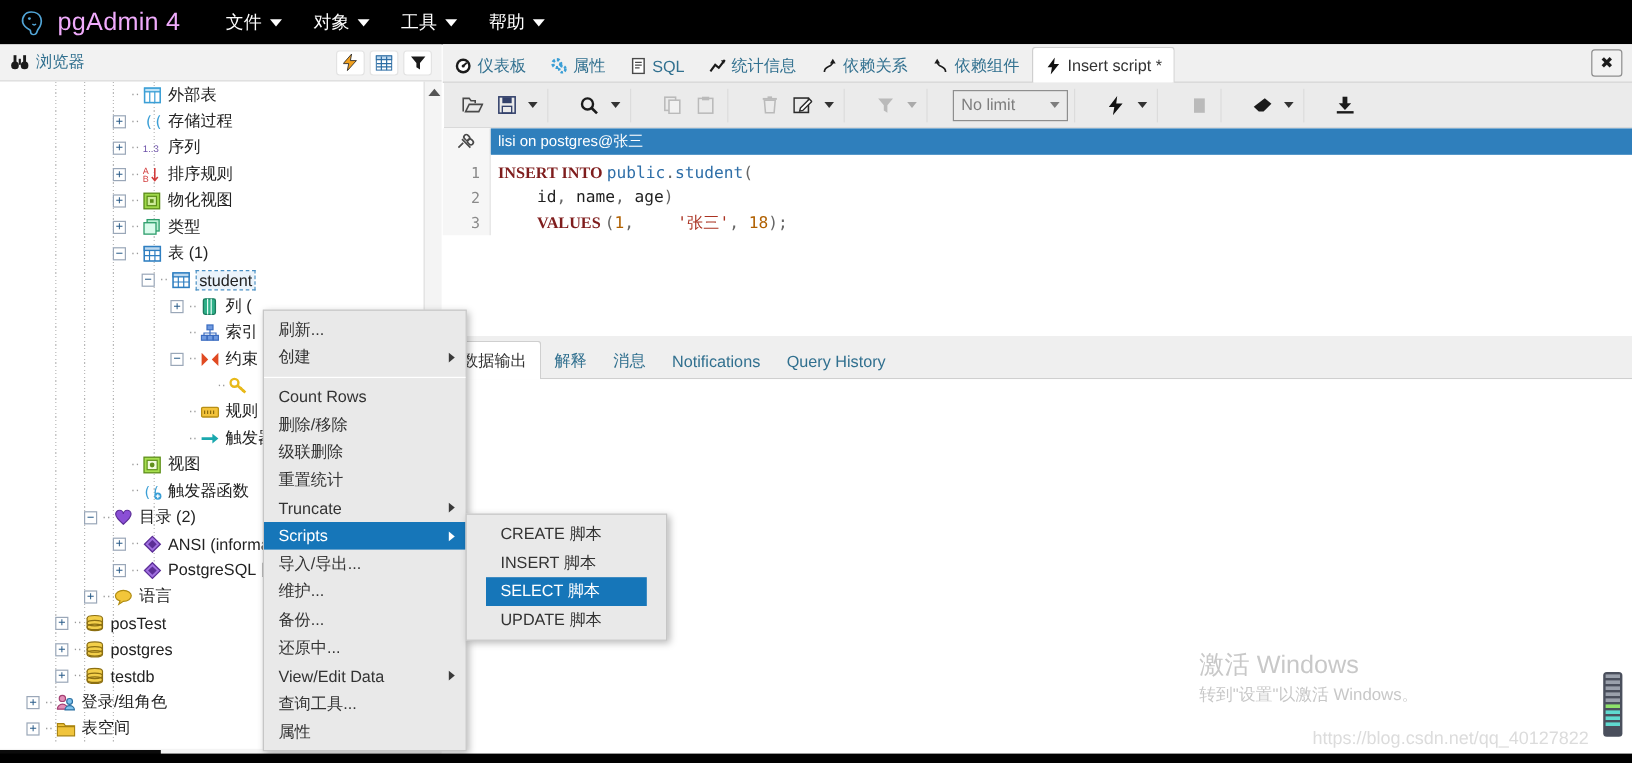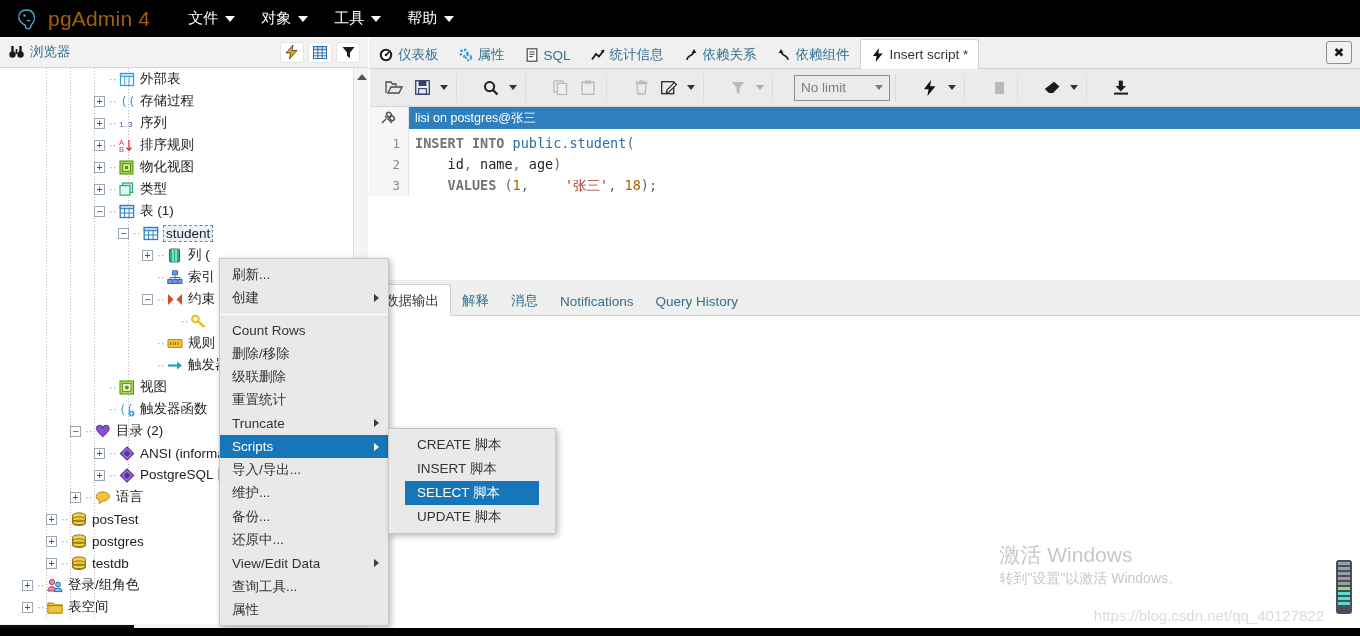--- a/index.html
+++ b/index.html
@@ -14,21 +14,21 @@
   #app { position: relative; width: 1360px; height: 636px; }
 
   
   .topbar {
     position: absolute; left:0; top:0; width:1360px; height:37px;
     background:#000000;
     display:flex; align-items:center;
   }
   .brand { display:flex; align-items:center; padding-left:14px; }
   .brand-logo { width:26px; height:26px; margin-right:8px; }
-  .brand-text { color:#a16207; font-size:21px; letter-spacing:.2px; }
+  .brand-text { color:#f0abfc; font-size:21px; letter-spacing:.2px; }
   .menus { display:flex; align-items:center; margin-left:28px; }
   .menu-item {
     color:#ffffff; font-size:15px; padding:2px 10px; margin-right:6px;
     display:flex; align-items:center; cursor:default;
   }
   .menu-item .caret {
     display:inline-block; margin-left:7px;
     border-left:5px solid transparent; border-right:5px solid transparent;
     border-top:6px solid #ffffff;
   }
@@ -174,21 +174,21 @@
   }
   .gutter div {
     height:21px; line-height:21px; text-align:right; padding-right:8px;
     color:#8a8a8a; font-family:"DejaVu Sans Mono","Liberation Mono",monospace; font-size:12.5px;
   }
   .code {
     flex:1; padding-top:4px; padding-left:6px;
     font-family:"DejaVu Sans Mono","Liberation Mono",monospace; font-size:13.5px;
   }
   .code div { height:21px; line-height:21px; white-space:pre; }
-  .kw { color:#737373; font-weight:bold; }
+  .kw { color:#7f1d1d; font-weight:bold;font-family:Liberation Serif, serif; }
   .sch { color:#2f6fa8; }
   .pun { color:#666; }
   .num { color:#b06000; }
   .str { color:#aa3322;margin-left:28px; }
   .col { color:#1f1f1f; }
 
   
   .res-tabbar {
     position:absolute; left:0; top:243px; width:991px; height:36px;
     background:#efefef; border-bottom:1px solid #cfcfcf;

